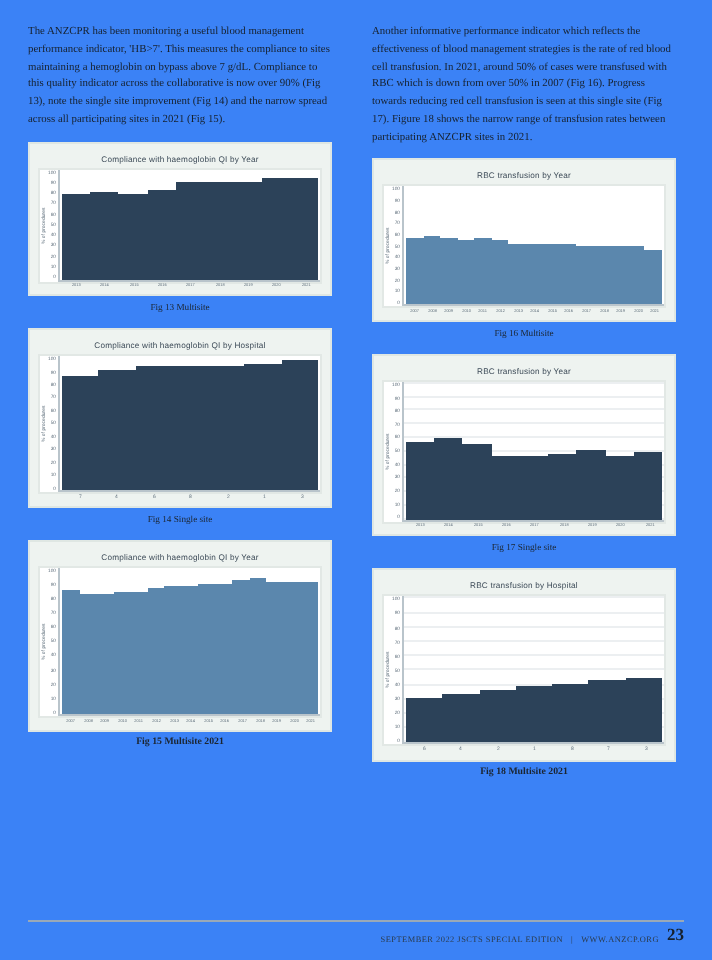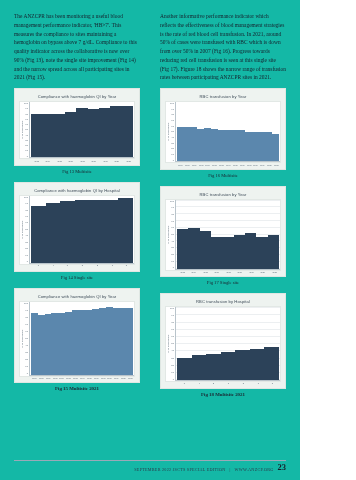--- a/index.html
+++ b/index.html
@@ -6,22 +6,22 @@
   * { box-sizing: border-box; }
   html, body {
     margin: 0; padding: 0;
     width: 356px; height: 480px;
     background: #ffffff;
     font-family: "Liberation Serif", serif;
     overflow: hidden;
   }
   .page {
     position: relative;
-    width: 300px; height: 480px;
-    background: #14b8a6;
+    width: 356px; height: 480px;
+    background: #3b82f6;
     padding: 0;
   }
   .columns {
     display: flex;
     gap: 20px;
     padding: 12px 14px 0 14px;
   }
   .col { width: 152px; }
 
   .body-text {

